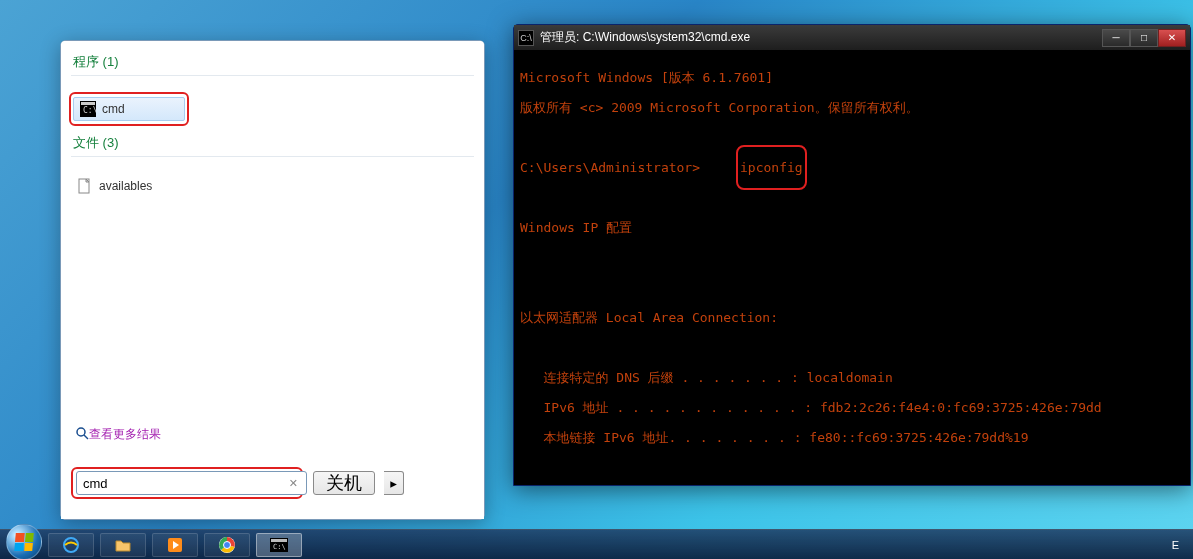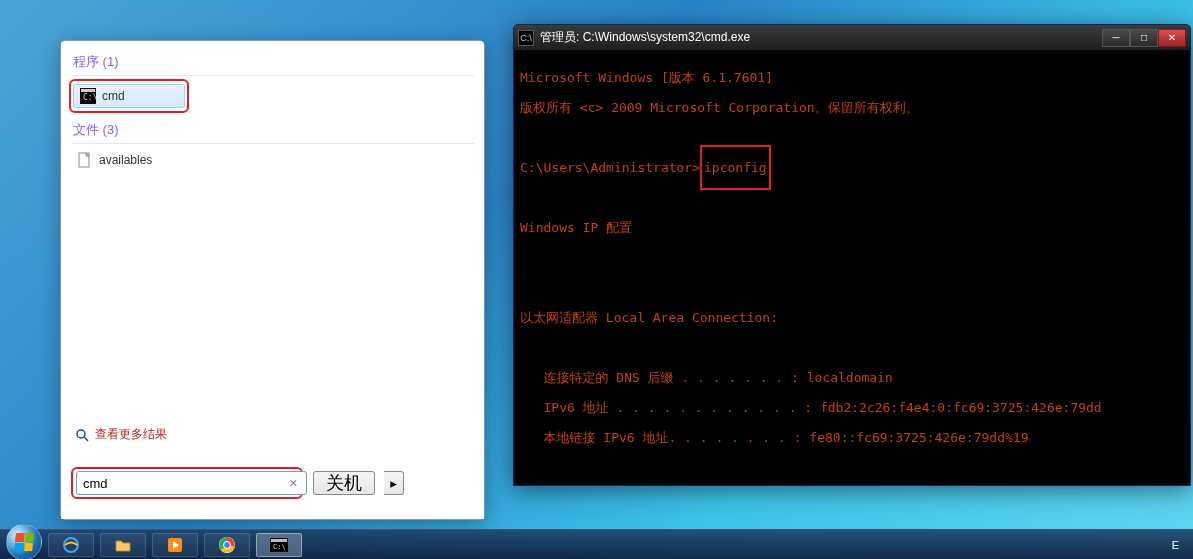--- a/index.html
+++ b/index.html
@@ -28,25 +28,25 @@
   flex-direction: column;
 }
 .start-inner {
   flex: 1;
   background: #fff;
   border-radius: 4px 4px 0 0;
   padding: 8px 10px;
   overflow: hidden;
 }
 .cat-header {
-  color: #8b5cf6;
+  color: #15803d;
   font-size: 13px;
   padding: 4px 2px;
   border-bottom: 1px solid #e3e9ef;
-  margin-bottom: 5px;
+  margin-bottom: 18px;
 }
 .result-row {
   display: flex;
   align-items: center;
   gap: 6px;
   padding: 3px 6px;
   border-radius: 2px;
   margin: 1px 0;
 }
 .result-row.selected {
@@ -56,23 +56,21 @@
 .result-row .ic { width: 16px; height: 16px; display:flex; align-items:center; justify-content:center; }
 .result-row .txt { color: #333; }
 .redbox { border: 2px solid #e02020; border-radius: 6px; }
 .cmd-redbox { padding: 2px; margin: -2px; }
 
 .more-results {
   position: absolute;
   left: 14px;
   bottom: 76px;
   display: flex;
-  align-items: center;
-  gap: 6px;
-  color: #b91c1c;
+  color: #a21caf;
   font-size: 12px;
   cursor: pointer;
 }
 
 .search-row {
   position: absolute;
   left: 10px;
   right: 10px;
   bottom: 14px;
   height: 44px;
@@ -174,21 +172,21 @@
   color: #c2410c;
   font-family: "Consolas","NSimSun","SimSun",monospace;
   font-size: 13px;
   line-height: 15px;
   padding: 4px 6px;
   white-space: pre;
   overflow: hidden;
   position: relative;
 }
 .cmd-line { display: block; }
-.hl-red { border: 2px solid #e02020; border-radius: 0; padding: 13px 2px; }
+.hl-red { border: 2px solid #e02020; border-radius: 8px; padding: 13px 2px; margin-left: 36px; }
 
 
 .taskbar {
   position: absolute;
   left: 0; right: 0; bottom: 0;
   height: 30px;
   background: linear-gradient(rgba(30,60,100,0.85), rgba(10,30,60,0.92));
   border-top: 1px solid rgba(255,255,255,0.2);
   display: flex;
   align-items: center;

